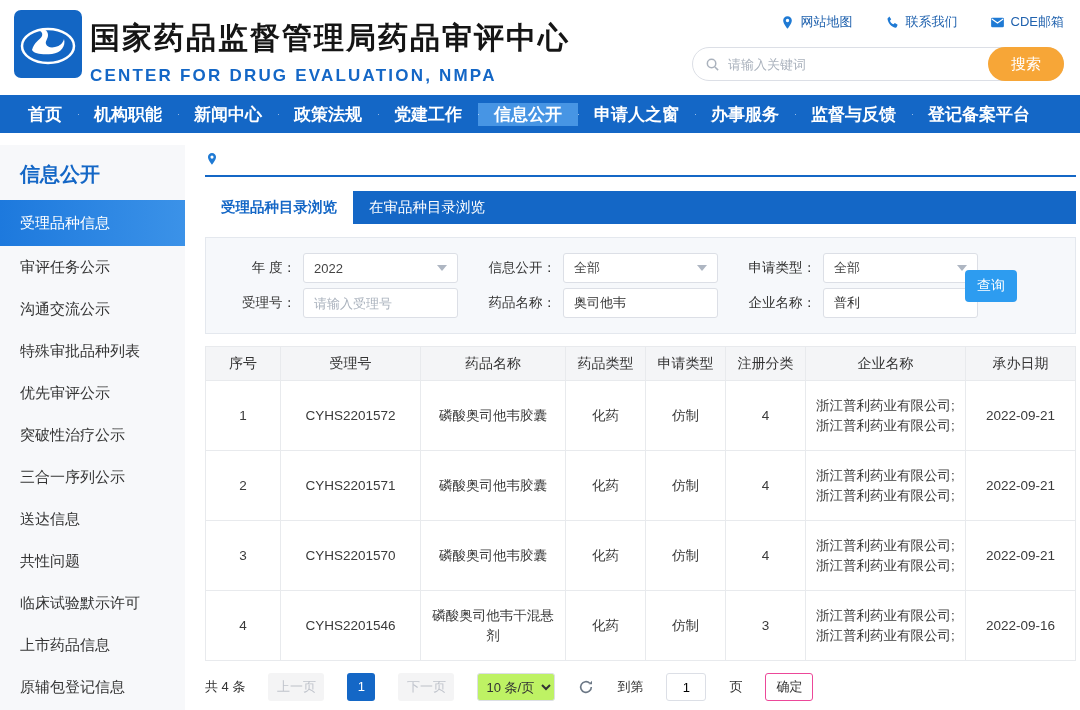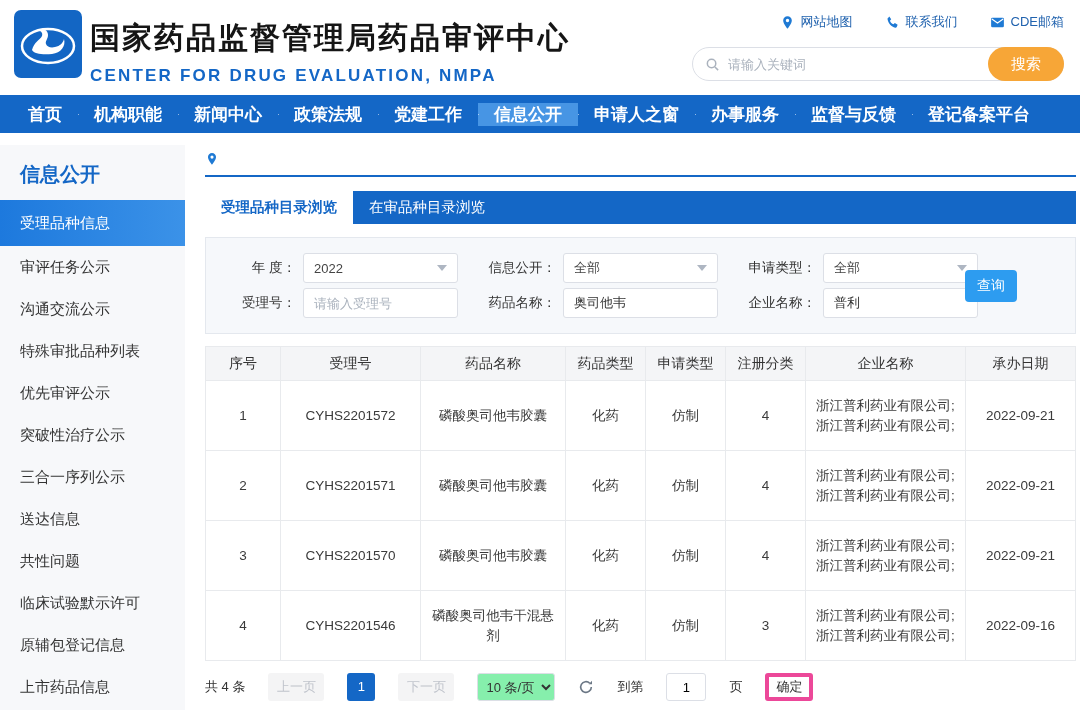--- a/index.html
+++ b/index.html
@@ -54,24 +54,24 @@
   .query-btn { position:absolute; right:58px; top:50%; transform:translateY(-50%); width:52px; height:32px; border:none; border-radius:4px; background:#2d9cf0; color:#fff; font-size:14px; cursor:pointer; font-family:inherit; }
 
   .data-table { width:100%; border-collapse:collapse; margin-top:12px; table-layout:fixed; }
   .data-table th, .data-table td { border:1px solid #e8eaed; text-align:center; }
   .data-table th { background:#f4f5f7; height:34px; font-size:14px; font-weight:normal; color:#333; }
   .data-table td { height:70px; font-size:13.5px; color:#3a3a3a; padding:6px 8px; line-height:1.45; word-break:break-all; }
 
   .pagination { display:flex; align-items:center; gap:23px; margin-top:12px; font-size:13px; color:#333; }
   .pg-btn { min-width:56px; height:28px; border:none; border-radius:3px; background:#f4f4f5; color:#c0c4cc; font-size:13px; cursor:default; font-family:inherit; }
   .pg-num { width:28px; height:28px; line-height:28px; text-align:center; border-radius:3px; background:#1467c6; color:#fff; cursor:pointer; }
-  .pg-size { height:28px; border:1px solid #dcdfe6; border-radius:3px; background:#86efac; font-size:13px; color:#333; padding:0 4px; font-family:inherit; }
+  .pg-size { height:28px; border:1px solid #dcdfe6; border-radius:3px; background:#bef264; font-size:13px; color:#333; padding:0 4px; font-family:inherit; }
   .refresh { display:inline-flex; width:16px; height:16px; cursor:pointer; }
   .jump-input { width:40px; height:28px; border:1px solid #dcdfe6; border-radius:3px; text-align:center; font-size:13px; outline:none; font-family:inherit; }
-  .confirm-btn { width:48px; height:28px; border:4px solid #ec4899; border-radius:3px; background:#fff; color:#333; font-size:13px; cursor:pointer; font-family:Liberation Sans, sans-serif; }
+  .confirm-btn { width:48px; height:28px; border:1px solid #ec4899; border-radius:3px; background:#fff; color:#333; font-size:13px; cursor:pointer; font-family:Liberation Sans, sans-serif; }
 </style>
 </head>
 <body>
 
 <div class="header">
   <div class="logo">
     <span>
       <svg width="68" height="68" viewBox="0 0 68 68">
         <rect width="68" height="68" rx="7" fill="#1366c4"></rect>
         <ellipse cx="34" cy="36" rx="26" ry="17" fill="none" stroke="#fff" stroke-width="2.5"></ellipse>
@@ -142,22 +142,22 @@
     <div class="side-item active">受理品种信息</div>
     <div class="side-item">审评任务公示</div>
     <div class="side-item">沟通交流公示</div>
     <div class="side-item">特殊审批品种列表</div>
     <div class="side-item">优先审评公示</div>
     <div class="side-item">突破性治疗公示</div>
     <div class="side-item">三合一序列公示</div>
     <div class="side-item">送达信息</div>
     <div class="side-item">共性问题</div>
     <div class="side-item">临床试验默示许可</div>
+    <div class="side-item">上市药品信息</div>
     <div class="side-item">原辅包登记信息</div>
-    <div class="side-item">上市药品信息</div>
   </aside>
 
   <main class="content">
 
     <div class="breadcrumb">
       <span class="bc-icon">
         <svg viewBox="0 0 16 16" width="14" height="14">
             <path d="M8 1.2c-2.6 0-4.6 2-4.6 4.6 0 3.4 4.6 8.9 4.6 8.9s4.6-5.5 4.6-8.9c0-2.6-2-4.6-4.6-4.6zm0 6.4a1.8 1.8 0 1 1 0-3.6 1.8 1.8 0 0 1 0 3.6z" fill="#1f7ad4"></path>
           </svg>
       </span>

